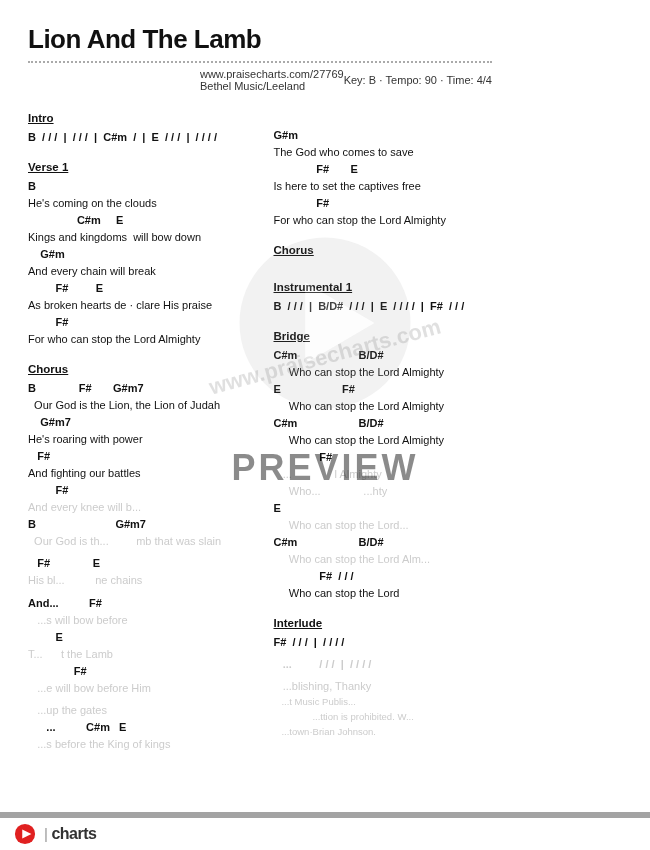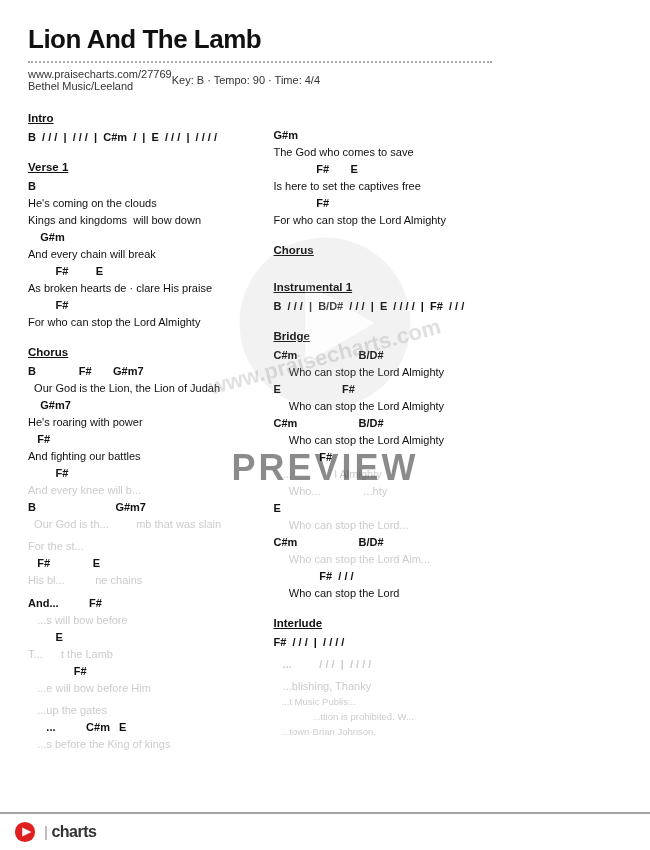--- a/index.html
+++ b/index.html
@@ -30,21 +30,21 @@
 
     .dotted-line {
       border: none;
       border-top: 2px dotted #aaa;
       margin: 6px 0 5px 0;
       width: 100%;
     }
 
     .subtitle-row {
       display: flex;
-      justify-content: flex-start;
+      justify-content: flex-end;
       align-items: center;
       margin-bottom: 10px;
     }
 
     .subtitle-left {
       font-size: 11px;
       color: #333;
     }
 
     .subtitle-right {
@@ -147,21 +147,21 @@
     }
 
     
     .bottom-bar {
       position: absolute;
       bottom: 0;
       left: 0;
       width: 650px;
       height: 38px;
       background: #fff;
-      border-top: 2px solid #a3a3a3;
+      border-top: 6px solid #a3a3a3;
       display: flex;
       align-items: center;
       padding: 0 14px;
       gap: 8px;
       z-index: 20;
     }
 
     .bottom-logo-icon {
       width: 22px;
       height: 22px;
@@ -202,20 +202,21 @@
     <div class="col-left">
 
       <div class="section-title">Intro</div>
       <div class="chord-line">B  / / /  |  / / /  |  C#m  /  |  E  / / /  |  / / / /</div>
 
       <div class="blank-line"></div>
 
       <div class="section-title">Verse 1</div>
       <div class="chord-line">B</div>
       <div class="lyric-line">He's coming on the clouds</div>
+      <div class="chord-line">                C#m     E</div>
       <div class="lyric-line">Kings and kingdoms  will bow down</div>
       <div class="chord-line">    G#m</div>
       <div class="lyric-line">And every chain will break</div>
       <div class="chord-line">         F#         E</div>
       <div class="lyric-line">As broken hearts de · clare His praise</div>
       <div class="chord-line">         F#</div>
       <div class="lyric-line">For who can stop the Lord Almighty</div>
 
       <div class="blank-line"></div>
 
@@ -224,21 +225,20 @@
       <div class="lyric-line">  Our God is the Lion, the Lion of Judah</div>
       <div class="chord-line">    G#m7</div>
       <div class="lyric-line">He's roaring with power</div>
       <div class="chord-line">   F#</div>
       <div class="lyric-line">And fighting our battles</div>
       <div class="chord-line">         F#</div>
       <div class="lyric-line obscured">And every knee will b...</div>
       <div class="chord-line">B                          G#m7</div>
       <div class="lyric-line obscured">  Our God is th...         mb that was slain</div>
       <div class="blank-line"></div>
-      <div class="lyric-line obscured">For the st...</div>
       <div class="chord-line">   F#              E</div>
       <div class="lyric-line obscured">His bl...          ne chains</div>
       <div class="blank-line"></div>
       <div class="chord-line">And...          F#</div>
       <div class="lyric-line obscured">   ...s will bow before</div>
       <div class="chord-line">         E</div>
       <div class="lyric-line obscured">T...      t the Lamb</div>
       <div class="chord-line">               F#</div>
       <div class="lyric-line obscured">   ...e will bow before Him</div>
 

